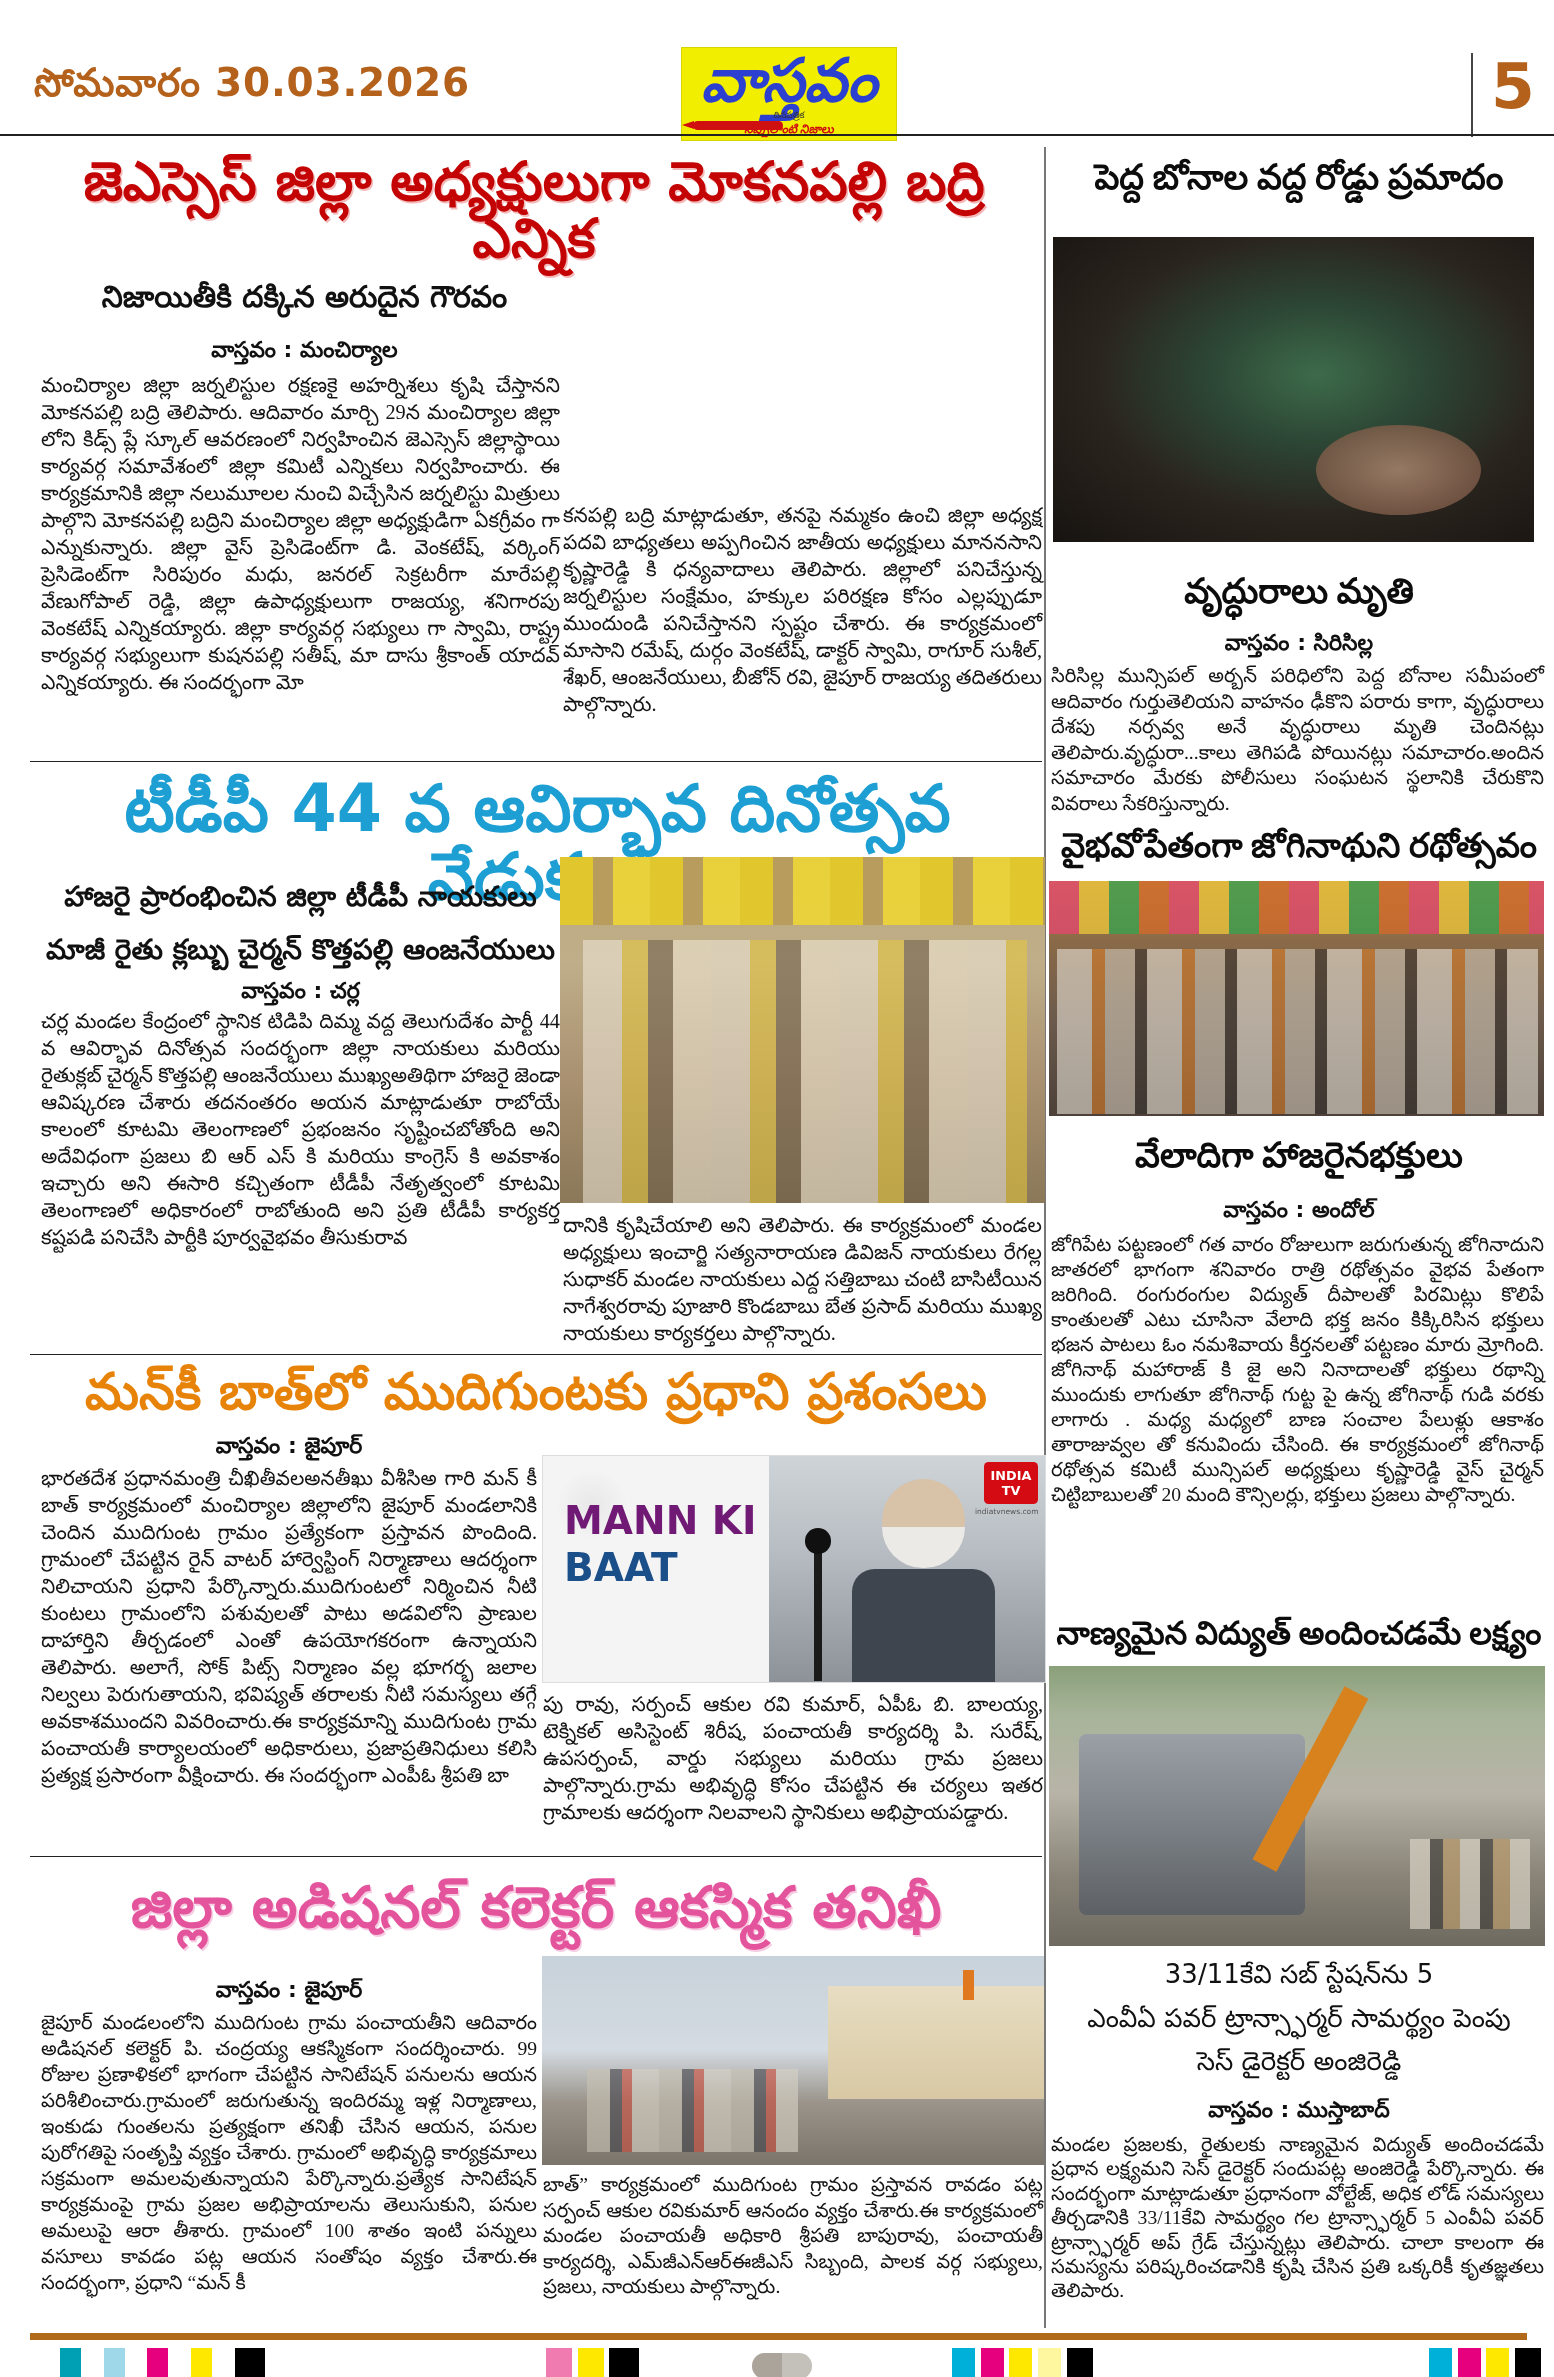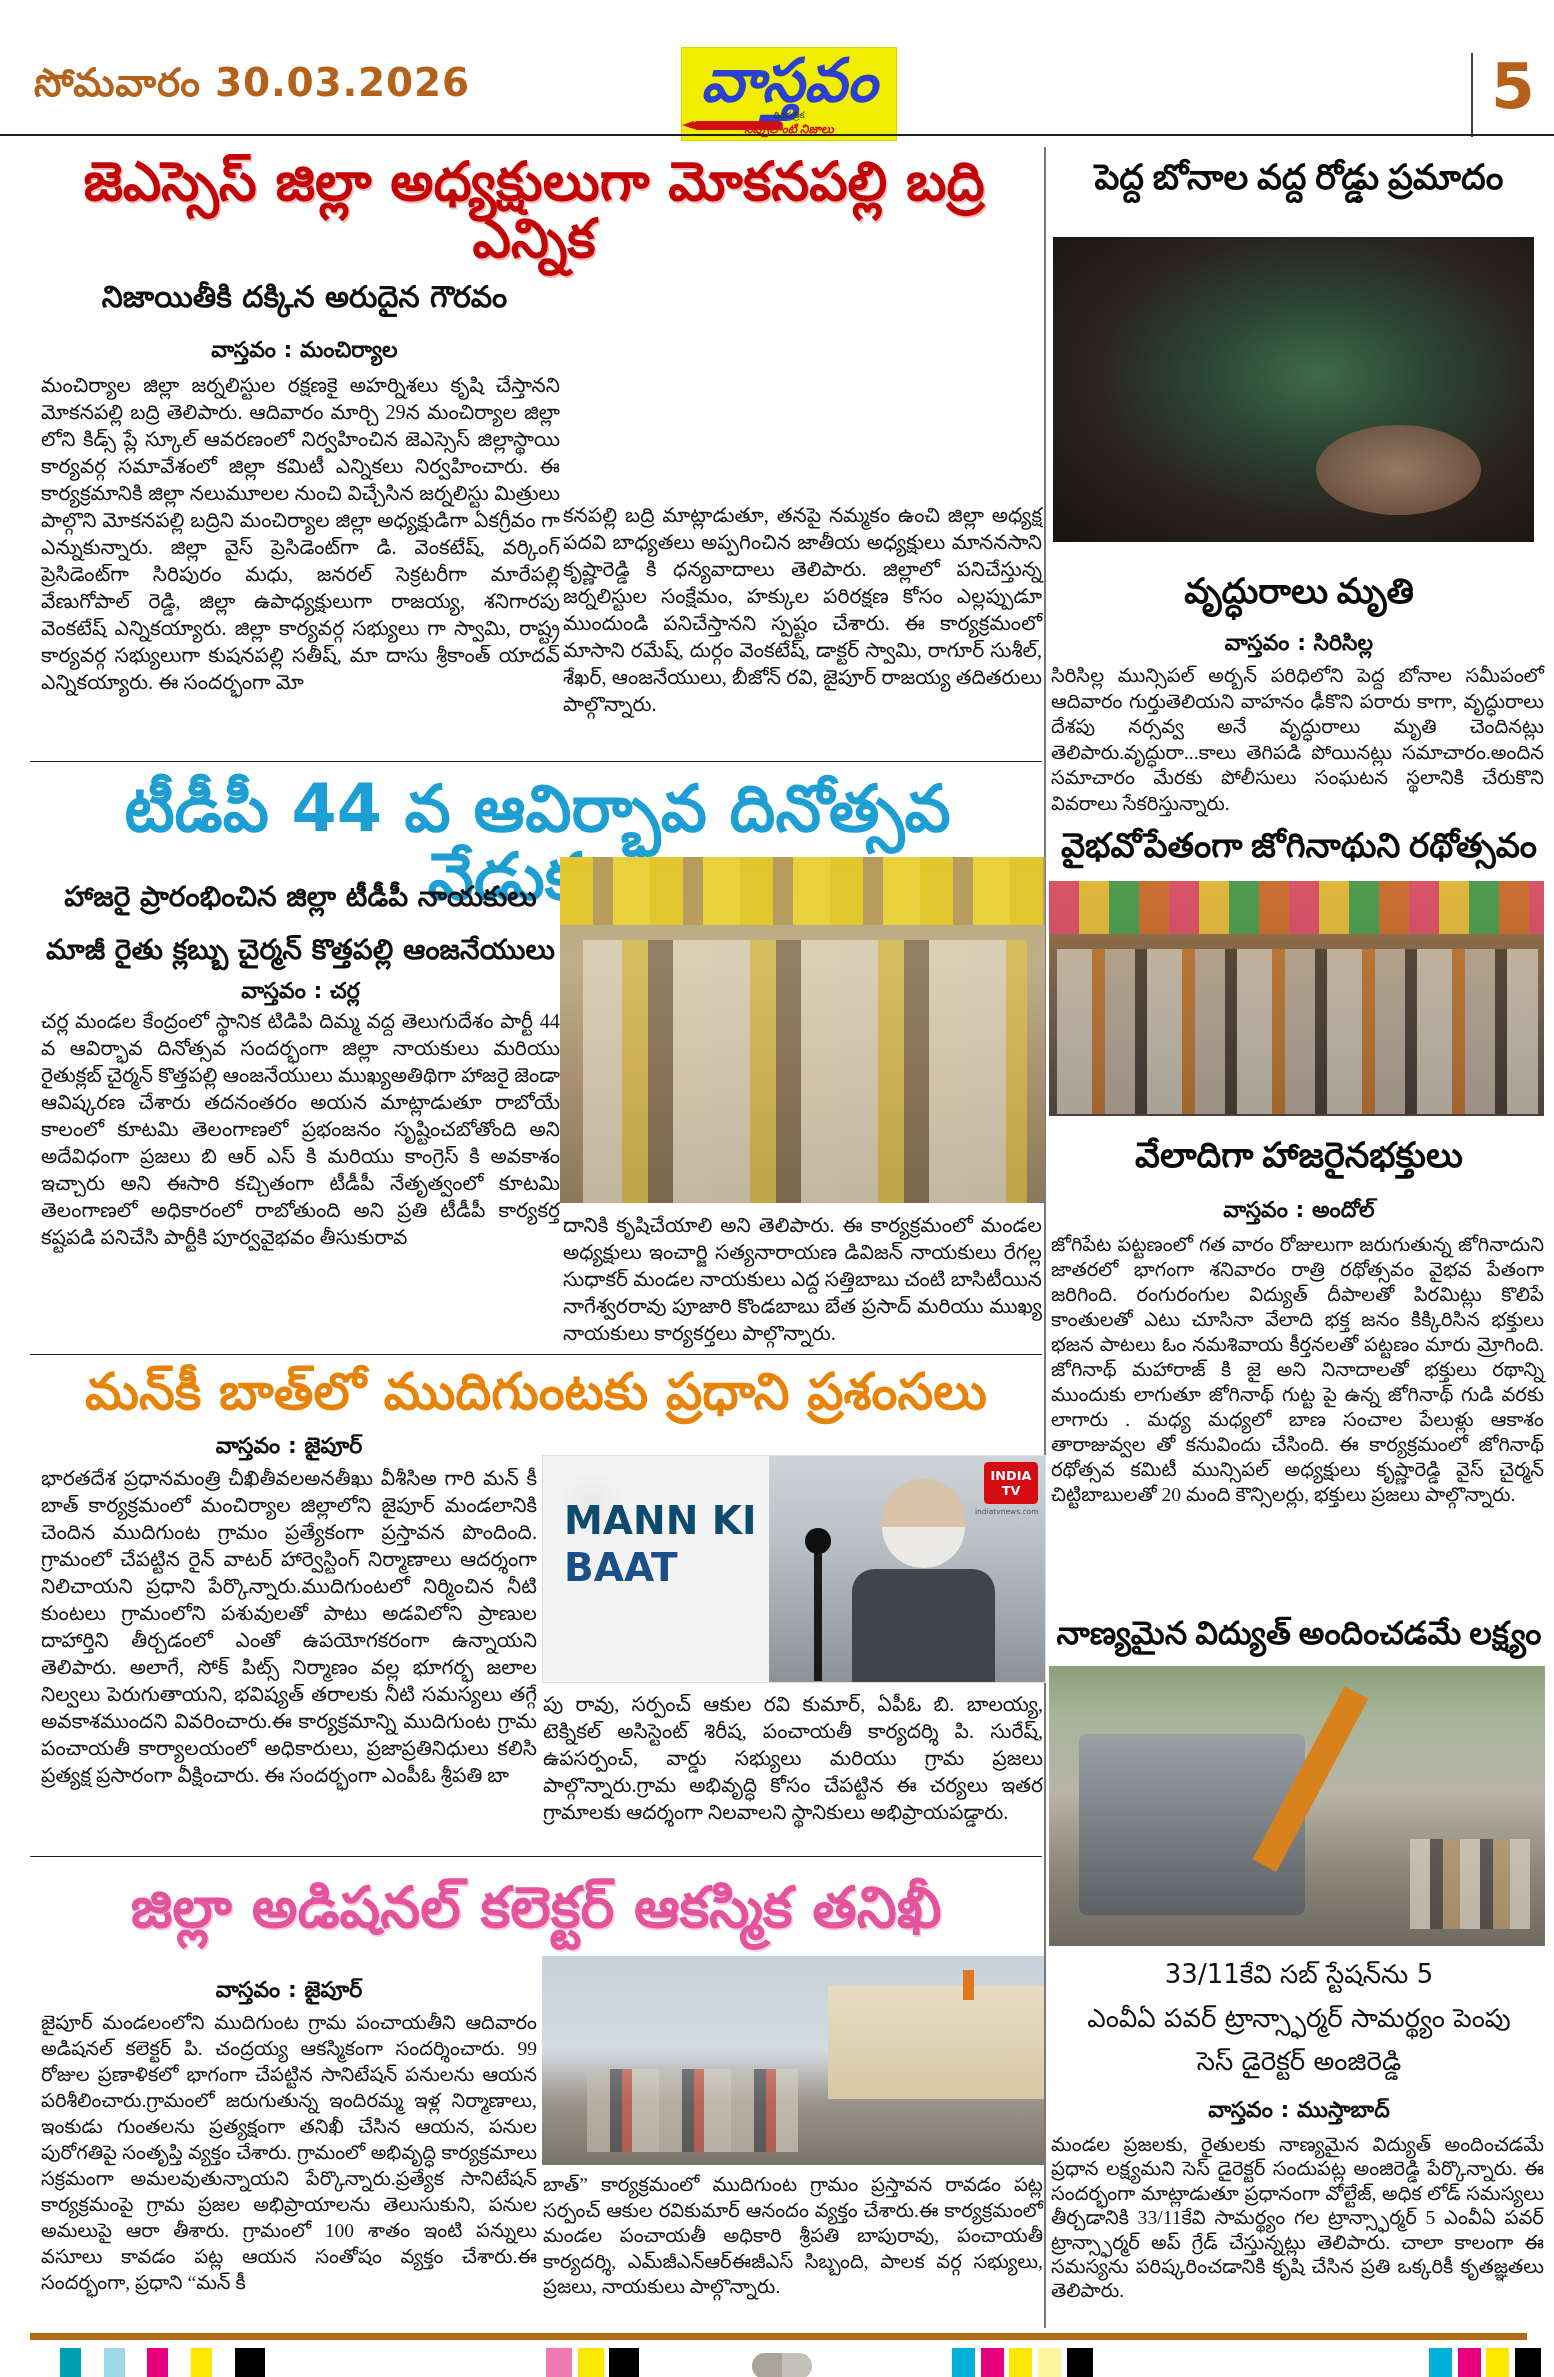--- a/index.html
+++ b/index.html
@@ -23,21 +23,21 @@
   .h-orange{color:#e8830a;font-weight:bold;font-family:"DejaVu Sans",sans-serif;font-size:51px;line-height:1.05;}
   .h-pink{color:#e4549c;font-weight:bold;font-family:"DejaVu Sans",sans-serif;font-size:57px;line-height:1.05;text-shadow:1.5px 1.5px 0 #f6cce2;margin-top:7px;}
   .h-black{color:#0c0c0c;font-weight:bold;font-family:Liberation Serif, serif;line-height:1.1;}
   .subhead{color:#111;font-weight:bold;font-size:30px;line-height:1.35;font-family:"DejaVu Sans",sans-serif;}
   .byline{color:#111;font-weight:bold;font-size:22px;font-family:"DejaVu Sans",sans-serif;}
   .body-txt{font-size:20.3px;line-height:27px;color:#141414;}
   .photo{background:#888;overflow:hidden;}
   .badge{position:absolute;border-radius:50%;background:radial-gradient(circle at 35% 35%,#ff9bd0,#e23f9a);
          color:#fff;display:flex;align-items:center;justify-content:center;font-family:"DejaVu Sans",sans-serif;
          font-weight:bold;letter-spacing:1.5px;}
-  .mkb-text{font-family:"DejaVu Sans",sans-serif;font-weight:bold;color:#0c4a6e;line-height:1.05;}
+  .mkb-text{font-family:"DejaVu Sans",sans-serif;font-weight:bold;color:#701a75;line-height:1.05;}
   .indiatv{background:#d40b12;color:#fff;font-family:"DejaVu Sans",sans-serif;font-weight:bold;
            display:flex;flex-direction:column;align-items:center;justify-content:center;border-radius:4.5px;}
   .mark{position:absolute;height:32px;}
 </style>
 </head>
 <body>
 
 <div class="page">
 
   <div class="abs date" style="left:34px;top:60px;">సోమవారం 30.03.2026</div>

